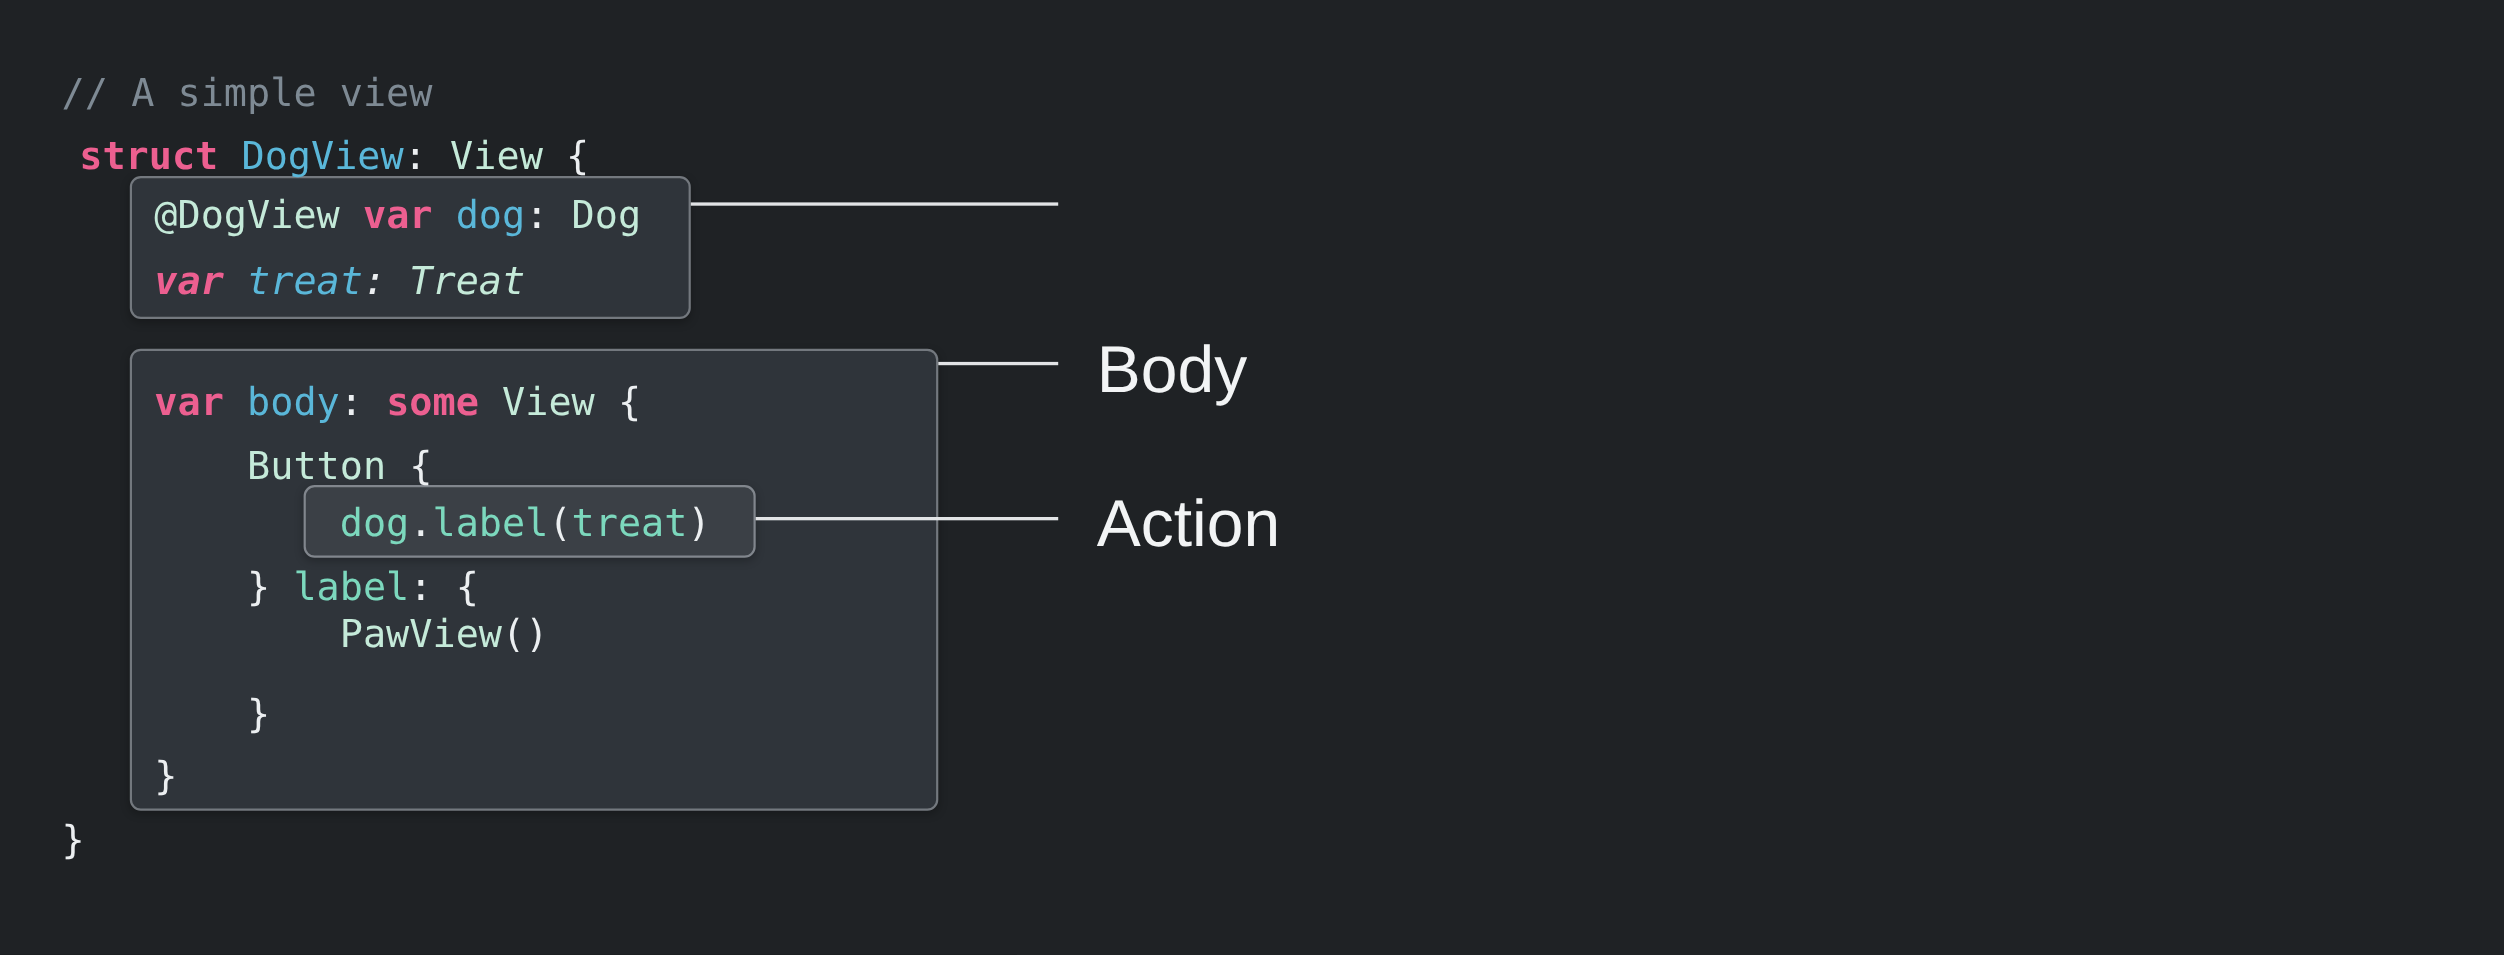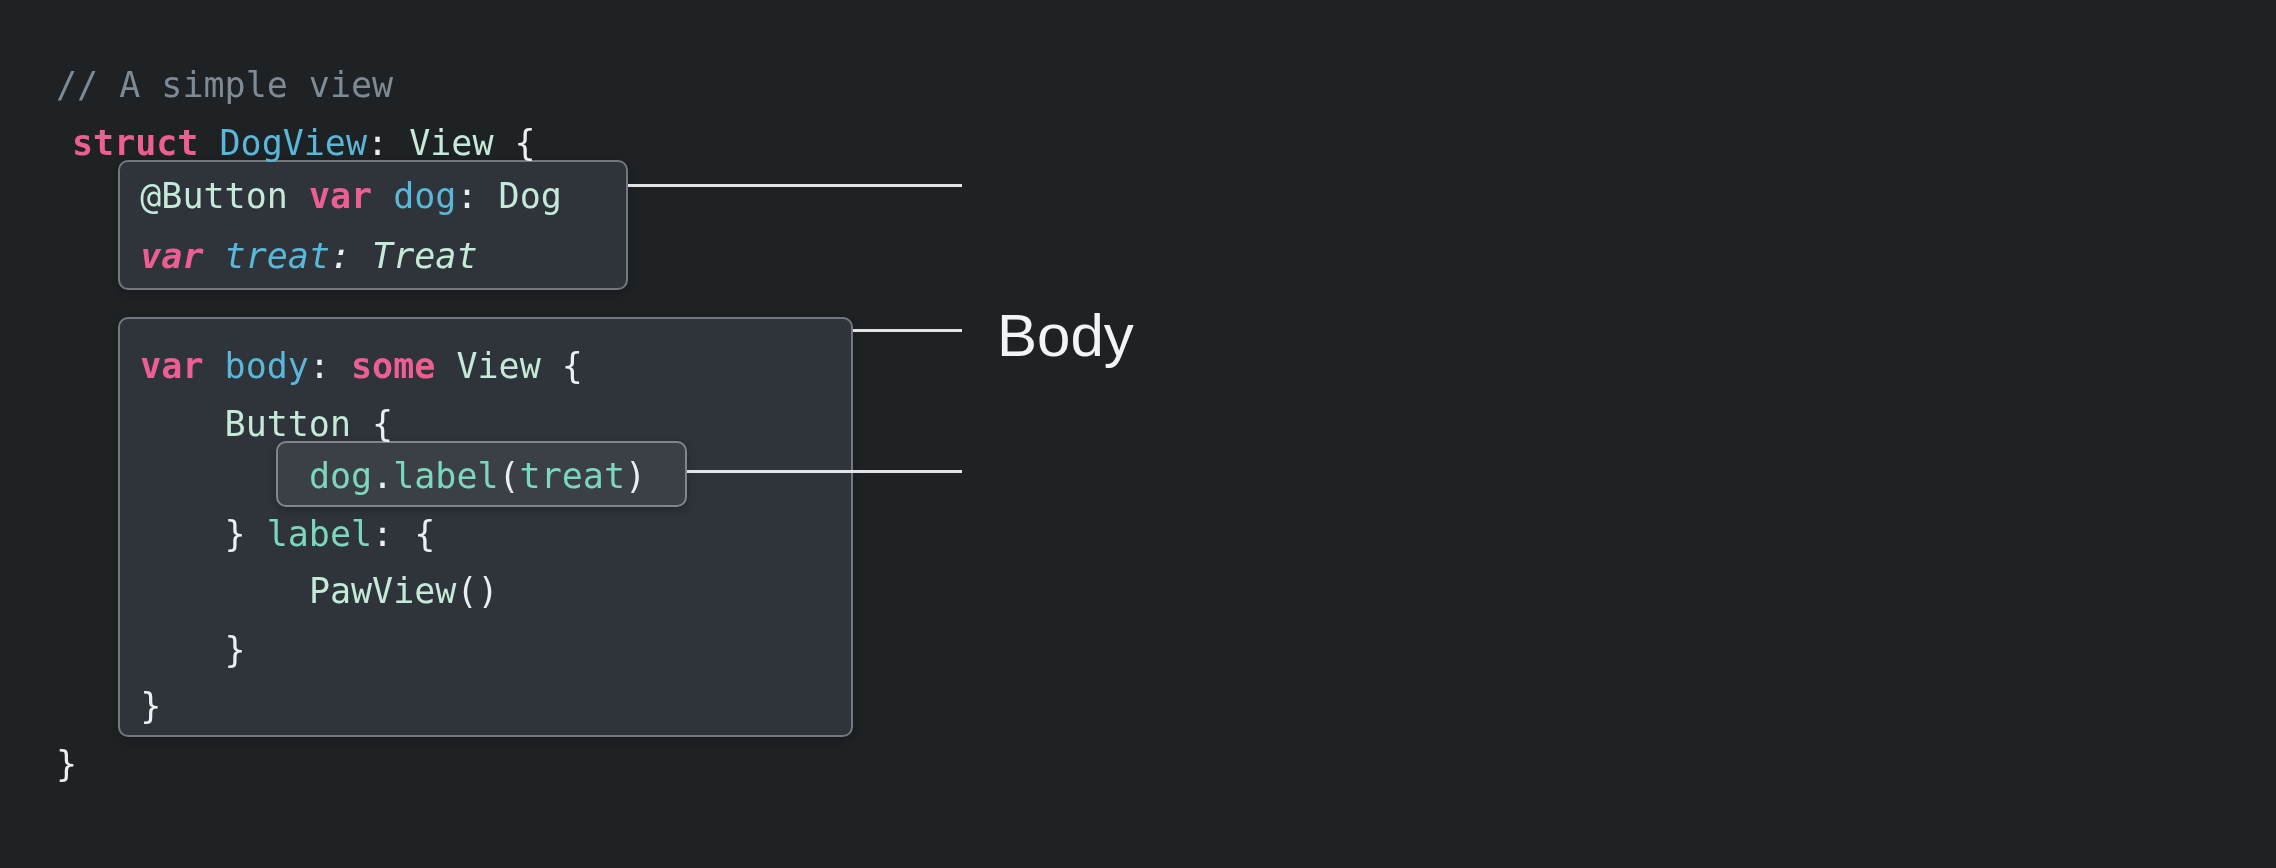--- a/index.html
+++ b/index.html
@@ -42,21 +42,21 @@
     letter-spacing: 0;
   }
   .l0  { top: 63px;  }
   .l1  { top: 121px; margin-left: 16px; }
   .l2  { top: 174px; }
   .l3  { top: 234px; font-style: italic; }
   .l4  { top: 344px; text-align: right; }
   .l5  { top: 402px; }
   .l6  { top: 454px; }
   .l7  { top: 512px; }
-  .l8  { top: 569px; }
+  .l8  { top: 555px; }
   .l9  { top: 628px; }
   .l10 { top: 684px; }
   .l11 { top: 742px; }
 
   .tk-cm   { color: #7e8a94; }                      
   .tk-kw   { color: #ec5f90; font-weight: bold; }   
   .tk-decl { color: #5ab7d9; }                      
   .tk-type { color: #c5ead9; }                      
   .tk-mem  { color: #7cd8bd; }                      
   .tk-pn   { color: #eceff1; }                      
@@ -91,31 +91,32 @@
 
 <div class="canvas">
 
   <div class="hlbox box-deps"></div>
   <div class="hlbox box-body"></div>
   <div class="hlbox box-action"></div>
 
   <div id="code">
       <div class="line l0"><span class="tk-cm">// A simple view</span></div>
       <div class="line l1"><span class="tk-kw">struct </span><span class="tk-decl">DogView</span><span class="tk-pn">: </span><span class="tk-type">View</span><span class="tk-pn"> {</span></div>
-      <div class="line l2"><span class="tk-pn">    </span><span class="tk-type">@Button</span><span class="tk-pn"> </span><span class="tk-kw">var </span><span class="tk-decl">dog</span><span class="tk-pn">: </span><span class="tk-type">Dog</span></div>
+      <div class="line l2"><span class="tk-pn">    </span><span class="tk-type">@DogView</span><span class="tk-pn"> </span><span class="tk-kw">var </span><span class="tk-decl">dog</span><span class="tk-pn">: </span><span class="tk-type">Dog</span></div>
       <div class="line l3"><span class="tk-pn">    </span><span class="tk-kw">var </span><span class="tk-decl">treat</span><span class="tk-pn">: </span><span class="tk-type">Treat</span></div>
       <div class="line l4"><span class="tk-pn">    </span><span class="tk-kw">var </span><span class="tk-decl">body</span><span class="tk-pn">: </span><span class="tk-kw">some</span><span class="tk-pn"> </span><span class="tk-type">View</span><span class="tk-pn"> {</span></div>
       <div class="line l5"><span class="tk-pn">        </span><span class="tk-type">Button</span><span class="tk-pn"> {</span></div>
       <div class="line l6"><span class="tk-pn">            </span><span class="tk-mem">dog</span><span class="tk-pn">.</span><span class="tk-mem">label</span><span class="tk-pn">(</span><span class="tk-mem">treat</span><span class="tk-pn">)</span></div>
       <div class="line l7"><span class="tk-pn">        } </span><span class="tk-mem">label</span><span class="tk-pn">: {</span></div>
       <div class="line l8"><span class="tk-pn">            </span><span class="tk-type">PawView</span><span class="tk-pn">()</span></div>
       <div class="line l9"><span class="tk-pn">        }</span></div>
       <div class="line l10"><span class="tk-pn">    }</span></div>
       <div class="line l11"><span class="tk-pn">}</span></div>
     </div>
 
   <div class="connector conn-deps"></div>
   <div class="connector conn-body"></div>
   <div class="connector conn-action"></div>
 
   <div class="callout lab-body">Body</div>
+  <div class="callout lab-action">Action</div>
 
 </div>
 
 </body></html>

